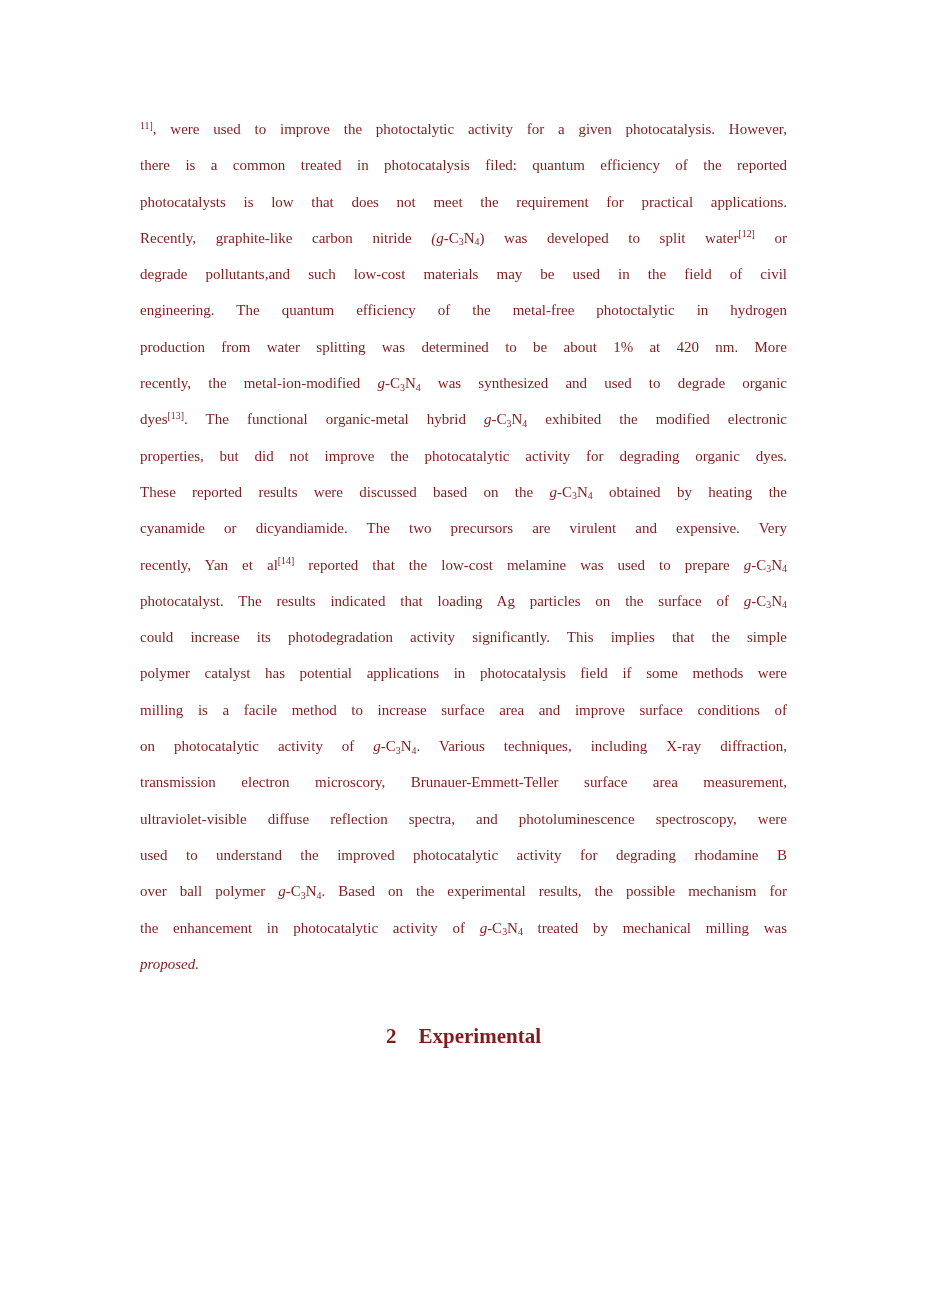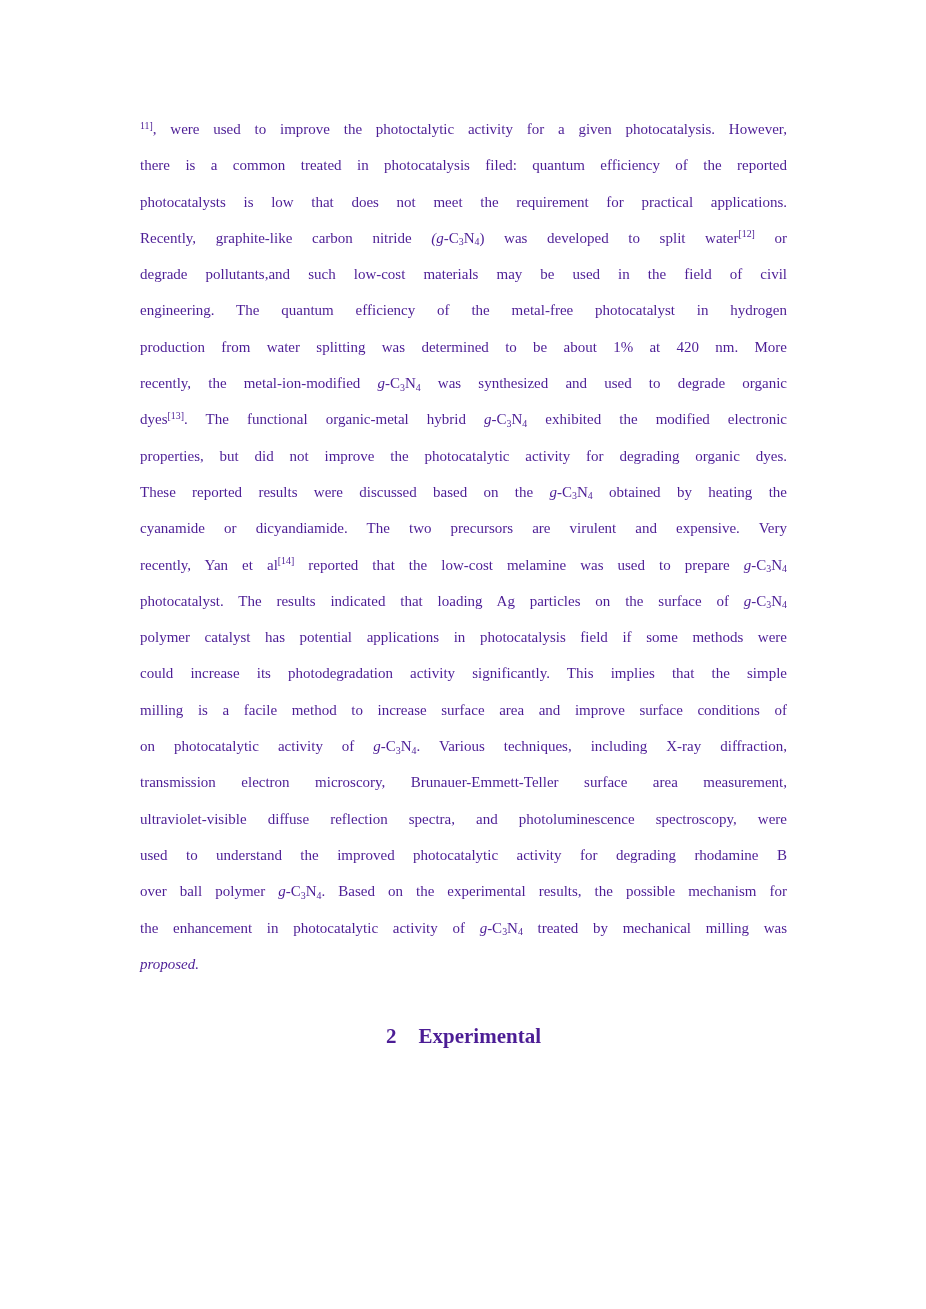--- a/index.html
+++ b/index.html
@@ -7,21 +7,21 @@
     padding: 0;
     background: #ffffff;
   }
   .page {
     position: relative;
     width: 787px;
     height: 1309px;
     background: #ffffff;
     overflow: hidden;
     font-family: "Liberation Serif", "DejaVu Serif", serif;
-    color: #4c1d95;
+    color: #7f1d1d;
   }
   .content {
     position: absolute;
     left: 140px;
     top: 111px;
     width: 647px;
   }
   .line {
     height: 36.3px;
     line-height: 36.3px;
@@ -63,31 +63,31 @@
 <body>
 
 <div class="page">
   <div class="content">
     <div>
         <div class="line"><span class="sup">11]</span><span>, were used to improve the photoctalytic activity for a given photocatalysis. However,</span></div>
         <div class="line"><span>there is a common treated in photocatalysis filed: quantum efficiency of the reported</span></div>
         <div class="line"><span>photocatalysts is low that does not meet the requirement for practical applications.</span></div>
         <div class="line"><span>Recently, graphite-like carbon nitride </span><span class="it">(g</span><span>-C</span><span class="sub">3</span><span>N</span><span class="sub">4</span><span>) was developed to split water</span><span class="sup">[12]</span><span> or</span></div>
         <div class="line"><span>degrade pollutants,and such low-cost materials may be used in the field of civil</span></div>
-        <div class="line"><span>engineering. The quantum efficiency of the metal-free photocatalyst in hydrogen</span></div>
+        <div class="line"><span>engineering. The quantum efficiency of the metal-free photoctalytic in hydrogen</span></div>
         <div class="line"><span>production from water splitting was determined to be about 1% at 420 nm. More</span></div>
         <div class="line"><span>recently, the metal-ion-modified </span><span class="it">g</span><span>-C</span><span class="sub">3</span><span>N</span><span class="sub">4</span><span> was synthesized and used to degrade organic</span></div>
         <div class="line"><span>dyes</span><span class="sup">[13]</span><span>. The functional organic-metal hybrid </span><span class="it">g</span><span>-C</span><span class="sub">3</span><span>N</span><span class="sub">4</span><span> exhibited the modified electronic</span></div>
         <div class="line"><span>properties, but did not improve the photocatalytic activity for degrading organic dyes.</span></div>
         <div class="line"><span>These reported results were discussed based on the </span><span class="it">g</span><span>-C</span><span class="sub">3</span><span>N</span><span class="sub">4</span><span> obtained by heating the</span></div>
         <div class="line"><span>cyanamide or dicyandiamide. The two precursors are virulent and expensive. Very</span></div>
         <div class="line"><span>recently, Yan et al</span><span class="sup">[14]</span><span> reported that the low-cost melamine was used to prepare </span><span class="it">g</span><span>-C</span><span class="sub">3</span><span>N</span><span class="sub">4</span></div>
         <div class="line"><span>photocatalyst. The results indicated that loading Ag particles on the surface of </span><span class="it">g</span><span>-C</span><span class="sub">3</span><span>N</span><span class="sub">4</span></div>
+        <div class="line"><span>could increase its photodegradation activity significantly. This implies that the simple</span></div>
         <div class="line"><span>polymer catalyst has potential applications in photocatalysis field if some methods were</span></div>
-        <div class="line"><span>could increase its photodegradation activity significantly. This implies that the simple</span></div>
         <div class="line"><span>milling is a facile method to increase surface area and improve surface conditions of</span></div>
         <div class="line"><span>on photocatalytic activity of </span><span class="it">g</span><span>-C</span><span class="sub">3</span><span>N</span><span class="sub">4</span><span>. Various techniques, including X-ray diffraction,</span></div>
         <div class="line"><span>transmission electron microscory, Brunauer-Emmett-Teller surface area measurement,</span></div>
         <div class="line"><span>ultraviolet-visible diffuse reflection spectra, and photoluminescence spectroscopy, were</span></div>
         <div class="line"><span>used to understand the improved photocatalytic activity for degrading rhodamine B</span></div>
         <div class="line"><span>over ball polymer </span><span class="it">g</span><span>-C</span><span class="sub">3</span><span>N</span><span class="sub">4</span><span>. Based on the experimental results, the possible mechanism for</span></div>
         <div class="line"><span>the enhancement in photocatalytic activity of </span><span class="it">g</span><span>-C</span><span class="sub">3</span><span>N</span><span class="sub">4</span><span> treated by mechanical milling was</span></div>
         <div class="line last"><span>proposed.</span></div>
       </div>
     <div class="heading">

